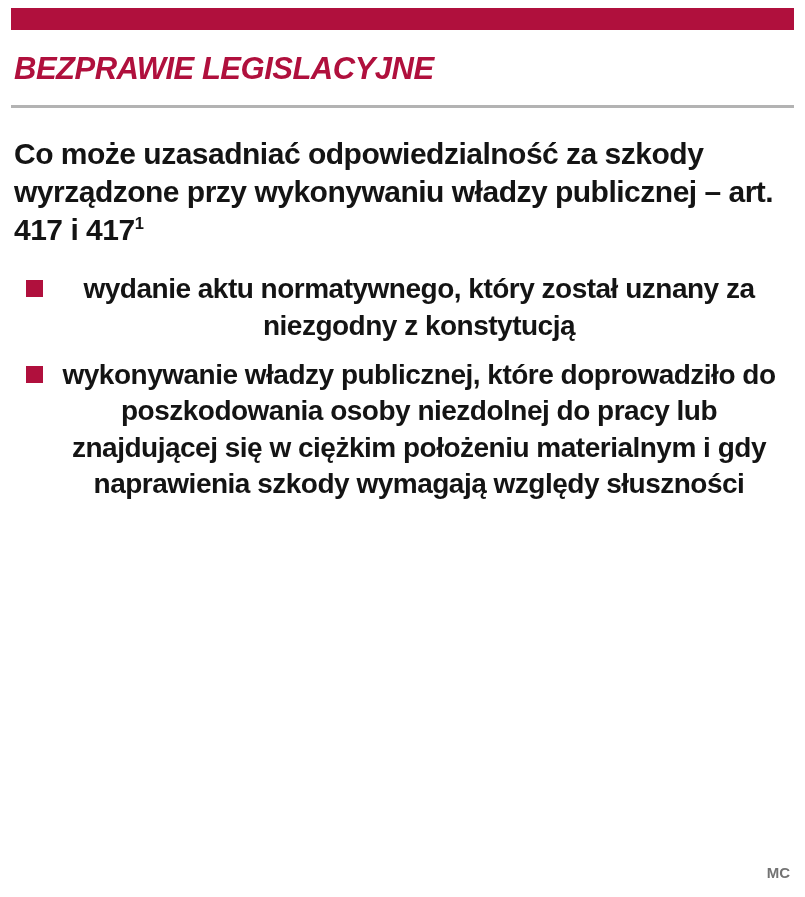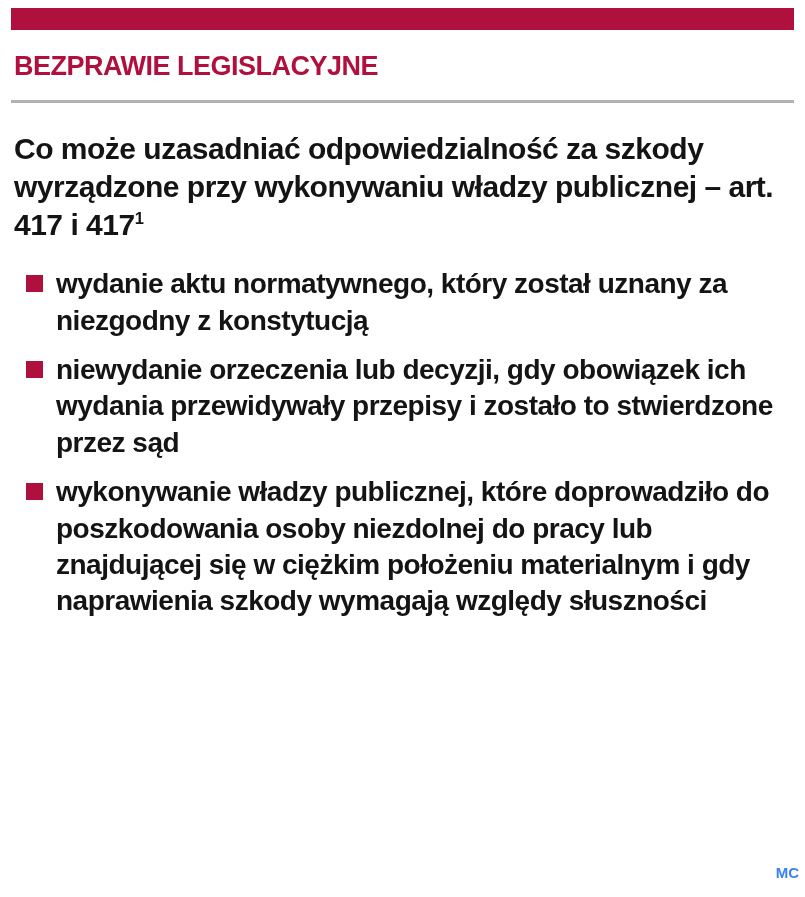--- a/index.html
+++ b/index.html
@@ -23,24 +23,25 @@
     height: 100%;
     position: relative;
   }
   .top-bar {
     height: 22px;
     background: var(--accent);
     margin-bottom: 21px;
   }
   .title {
     color: var(--accent);
-    font-size: 27px;
+    font-size: 31px;
     font-weight: 700;
     letter-spacing: -0.5px;
     margin: 0 0 18px 3px;
+    font-style: italic;
   }
   .divider {
     height: 3px;
     background: var(--divider);
     margin-bottom: 27px;
   }
   .heading {
     font-size: 30px;
     font-weight: 700;
     letter-spacing: -0.5px;
@@ -49,20 +50,21 @@
     max-width: 760px;
   }
   .heading sup {
     font-size: 0.55em;
     line-height: 0;
   }
   .bullets {
     list-style: none;
     margin: 12px;
     padding: 0;
+    text-align: center;
   }
   .bullets li {
     display: flex;
     align-items: flex-start;
     margin-bottom: 13px;
     font-size: 28px;
     font-weight: 700;
     letter-spacing: -0.5px;
     line-height: 1.3;
   }
@@ -71,25 +73,25 @@
     width: 17px;
     height: 17px;
     background: var(--accent);
     margin: 9px 13px 0 3px;
   }
   .bullet-text {
     max-width: 742px;
   }
   .credit {
     position: absolute;
-    right: 6px;
+    right: 15px;
     bottom: 16px;
     font-size: 15px;
     font-weight: 700;
-    color: #3b82f6;
+    color: #737373;
   }
 </style>
 </head>
 <body>
 
 <div class="panel">
   <div class="top-bar"></div>
 
   <h1 class="title">BEZPRAWIE LEGISLACYJNE</h1>
 
@@ -97,22 +99,18 @@
 
   <h2 class="heading"><span>Co może uzasadniać odpowiedzialność za szkody wyrządzone przy wykonywaniu władzy publicznej – art. 417 i 417</span><sup>1</sup></h2>
 
   <ul class="bullets">
       <li>
         <span class="bullet-square"></span>
         <span class="bullet-text">wydanie aktu normatywnego, który został uznany za niezgodny z konstytucją</span>
       </li>
       <li>
         <span class="bullet-square"></span>
-        <span class="bullet-text">niewydanie orzeczenia lub decyzji, gdy obowiązek ich wydania przewidywały przepisy i zostało to stwierdzone przez sąd</span>
-      </li>
-      <li>
-        <span class="bullet-square"></span>
         <span class="bullet-text">wykonywanie władzy publicznej, które doprowadziło do poszkodowania osoby niezdolnej do pracy lub znajdującej się w ciężkim położeniu materialnym i gdy naprawienia szkody wymagają względy słuszności</span>
       </li>
     </ul>
 
   <div class="credit">MC</div>
 </div>
 
 </body></html>

